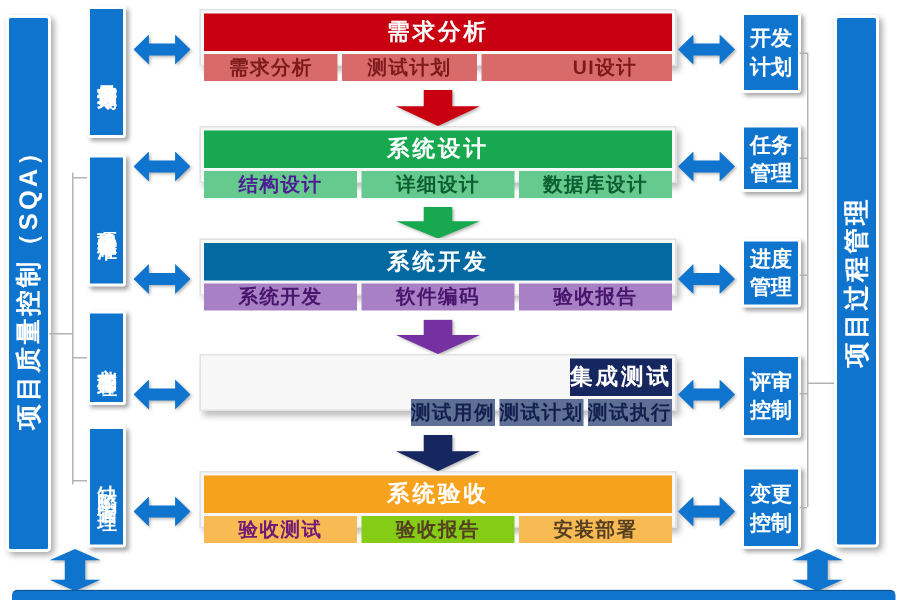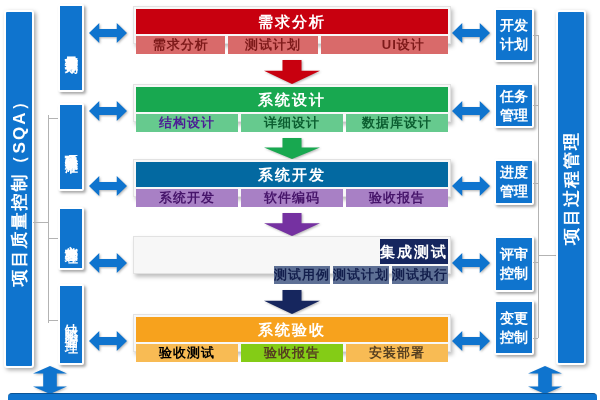--- a/index.html
+++ b/index.html
@@ -28,21 +28,21 @@
   .sbox{left:58px;width:26px;writing-mode:vertical-lr;text-orientation:upright;font-size:13px;}
   #lbox0{top:4px;height:88px;letter-spacing:1px;}
   #lbox1{top:103px;height:88px;letter-spacing:1px;}
   #lbox2{top:207px;height:63px;letter-spacing:2px;}
   #lbox3{top:284px;height:81px;letter-spacing:6px;}
   .rbox{left:494px;width:40px;font-size:14px;line-height:19px;text-align:center;flex-direction:column;}
   #rbox0{top:8px;height:54px;}
   #rbox1{top:83px;height:45px;}
   #rbox2{top:159px;height:46px;}
   #rbox3{top:236px;height:56px;}
-  #rbox4{top:300px;height:55px;}
+  #rbox4{top:311px;height:55px;}
   
   .stage{
     position:absolute;left:133px;width:318px;height:38px;background:#f7f7f7;
     border:1px solid #e2e2e2;box-shadow:2px 3px 4px rgba(0,0,0,.25);
     box-sizing:border-box;padding:2px;display:flex;flex-direction:column;gap:2px;
   }
   #stage0{top:6px;}#stage1{top:84px;}#stage2{top:159px;}#stage3{top:236px;align-items:flex-end;}#stage4{top:314px;}
   .stage-header{
     height:25px;line-height:25px;text-align:center;color:#fff;font-size:15px;
     font-weight:bold;letter-spacing:2px;
@@ -153,21 +153,21 @@
       <div class="stage-item" style="background-color: rgb(94, 112, 149); color: rgb(19, 31, 77);">测试执行</div>
     </div>
   </div>
   <div class="arrow d" id="da3">
       <i style="background-color: rgb(22, 38, 94);"></i>
     </div>
 
   <div class="stage" id="stage4">
     <div class="stage-header" style="background-color: rgb(247, 162, 29);">系统验收</div>
     <div class="stage-items">
-      <div class="stage-item" style="background-color: rgb(248, 187, 84); color: #000000;">验收测试</div>
+      <div class="stage-item" style="background-color: rgb(248, 187, 84); color: #701a75;">验收测试</div>
       <div class="stage-item" style="background-color: #84cc16; color: rgb(85, 63, 32);">验收报告</div>
       <div class="stage-item" style="background-color: rgb(248, 187, 84); color: rgb(85, 63, 32);">安装部署</div>
     </div>
   </div>
 
   <div class="arrow h rh" id="rh0">
       <i></i>
     </div>
   <div class="arrow h rh" id="rh1">
       <i></i>

